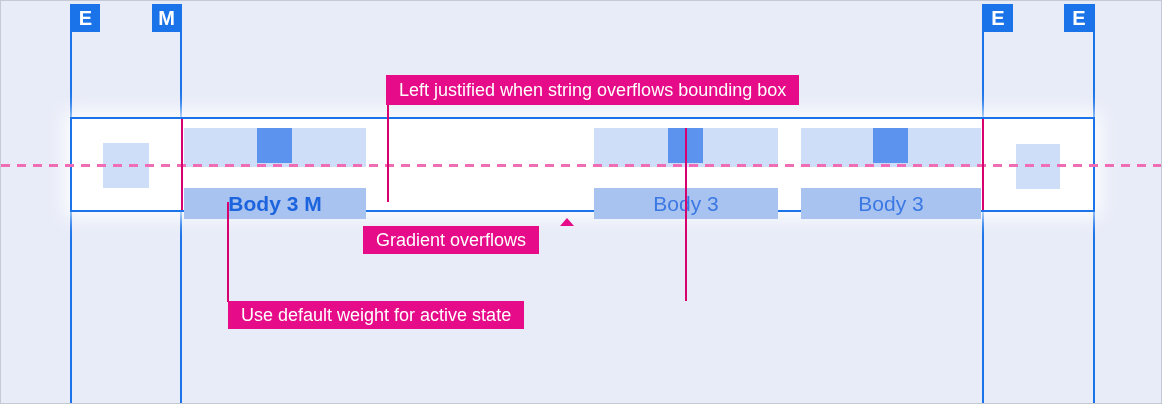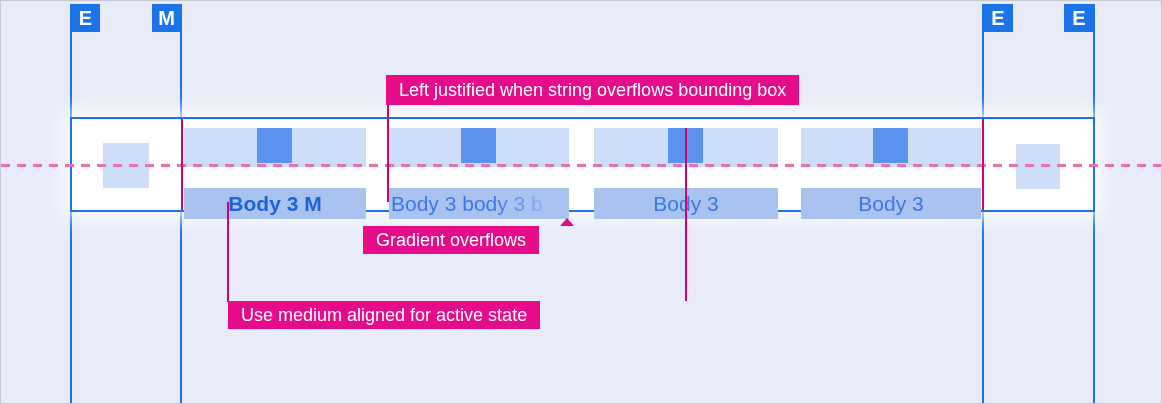--- a/index.html
+++ b/index.html
@@ -85,27 +85,20 @@
   <div class="abs peek-square" style="left:1015px;top:143px;width:44px"></div>
 
   <div class="abs tab-item" style="left:183px;width:182px">
     <div class="abs icon-area"></div>
     <div class="abs tab-icon"></div>
     <div class="abs label-area active">
       <span>Body 3 M</span>
     </div>
   </div>
 
-  <div class="abs tab-item" style="left:388px;width:180px">
-    <div class="abs icon-area"></div>
-    <div class="abs tab-icon"></div>
-    <div class="abs label-area left">
-      <span class="fade-text">Body 3 body 3 b</span>
-    </div>
-  </div>
 
   <div class="abs tab-item" style="left:593px;width:184px">
     <div class="abs icon-area"></div>
     <div class="abs tab-icon"></div>
     <div class="abs label-area">
       <span>Body 3</span>
     </div>
   </div>
 
   <div class="abs tab-item" style="left:800px;width:180px">
@@ -127,17 +120,17 @@
   <div class="abs callout" style="left:385px;top:74px;line-height:30px">
     <span>Left justified when string overflows bounding box</span>
   </div>
 
   <div class="abs callout" style="left:362px;top:225px;line-height:28px">
     <span class="caret-up" style="left:197px"></span>
     <span>Gradient overflows</span>
   </div>
 
   <div class="abs callout" style="left:227px;top:300px;line-height:28px">
-    <span>Use medium aligned for active state</span>
+    <span>Use default weight for active state</span>
   </div>
 
 
 </div>
 
 </body></html>

